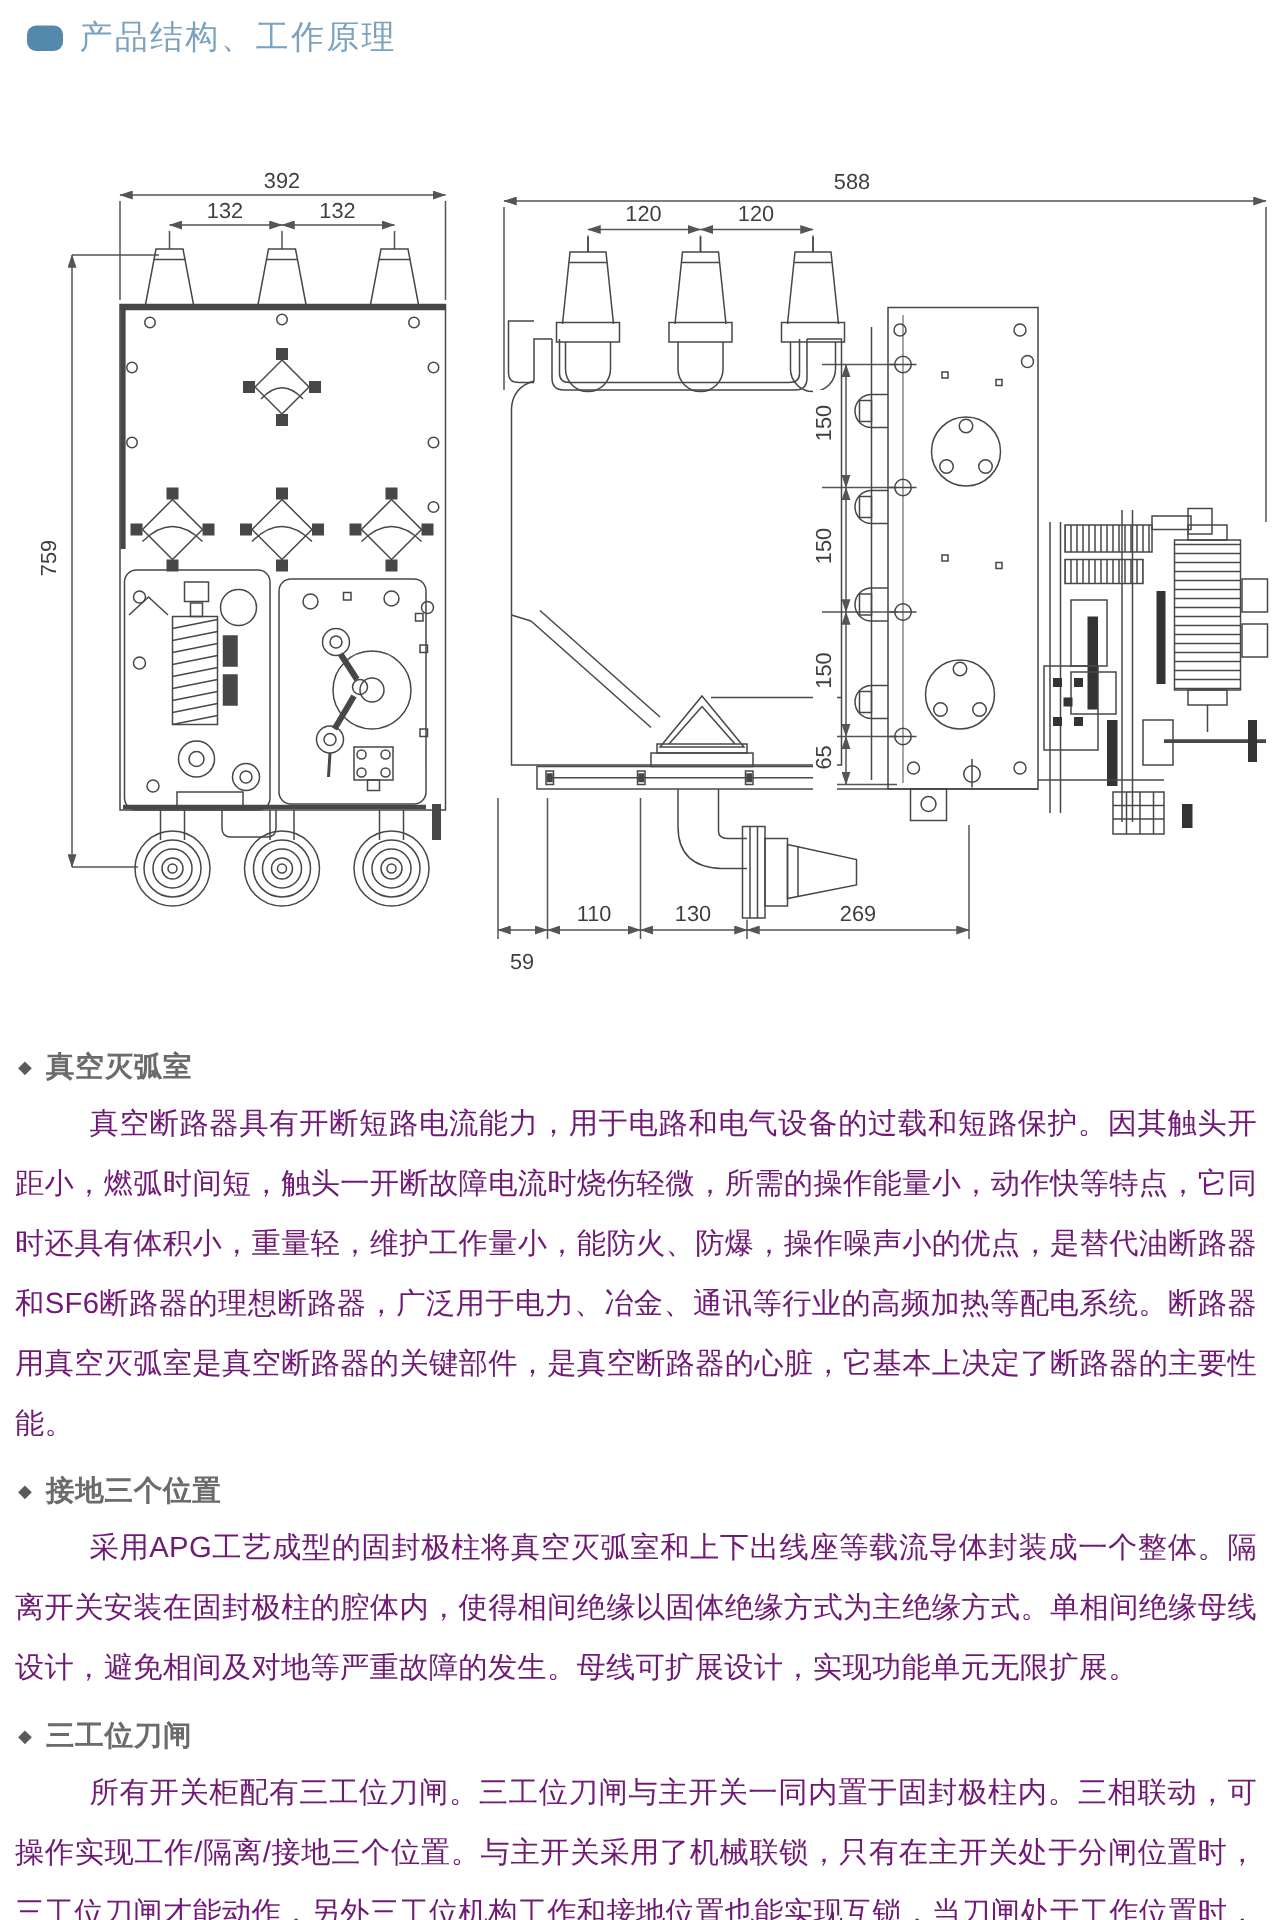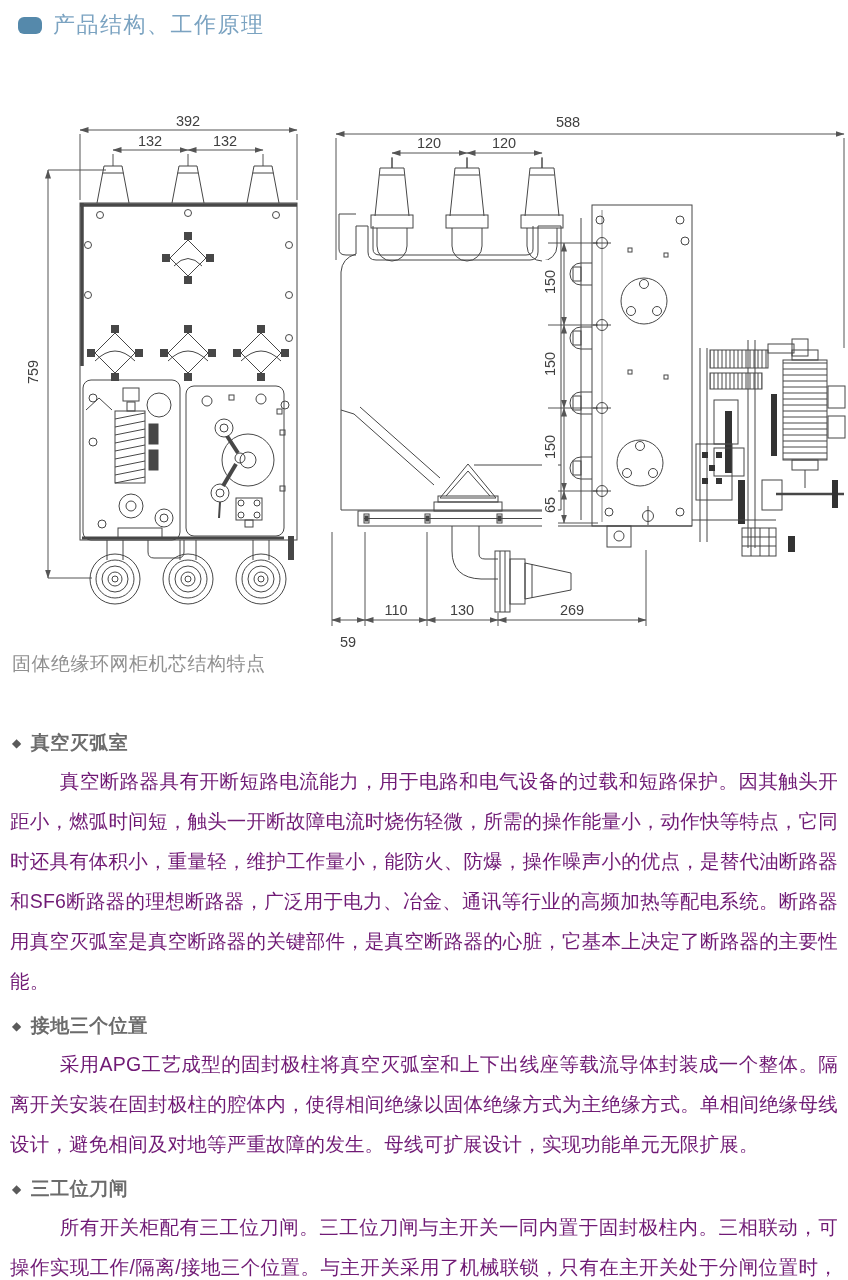--- a/index.html
+++ b/index.html
@@ -361,21 +361,20 @@
     <span class="dim dim-v" style="left:528px;top:248px;">150</span>
     <span class="dim dim-v" style="left:528px;top:331px;">150</span>
     <span class="dim dim-v" style="left:528px;top:389px;">65</span>
     <span class="dim" style="left:326px;top:494px;margin-top:32px;">59</span>
     <span class="dim" style="left:374px;top:494px;text-align:center;">110</span>
     <span class="dim" style="left:440px;top:494px;">130</span>
     <span class="dim" style="left:550px;top:494px;">269</span>
   </div>
 
   <div class="content">
-    <p class="caption2">固体绝缘环网柜机芯结构特点</p>
 
     <div class="sec first">
       <h3>
         <span class="bullet">◆</span>
         <span>真空灭弧室</span>
       </h3>
       <p>真空断路器具有开断短路电流能力，用于电路和电气设备的过载和短路保护。因其触头开距小，燃弧时间短，触头一开断故障电流时烧伤轻微，所需的操作能量小，动作快等特点，它同时还具有体积小，重量轻，维护工作量小，能防火、防爆，操作噪声小的优点，是替代油断路器和SF6断路器的理想断路器，广泛用于电力、冶金、通讯等行业的高频加热等配电系统。断路器用真空灭弧室是真空断路器的关键部件，是真空断路器的心脏，它基本上决定了断路器的主要性能。</p>
     </div>
 
     <div class="sec">

